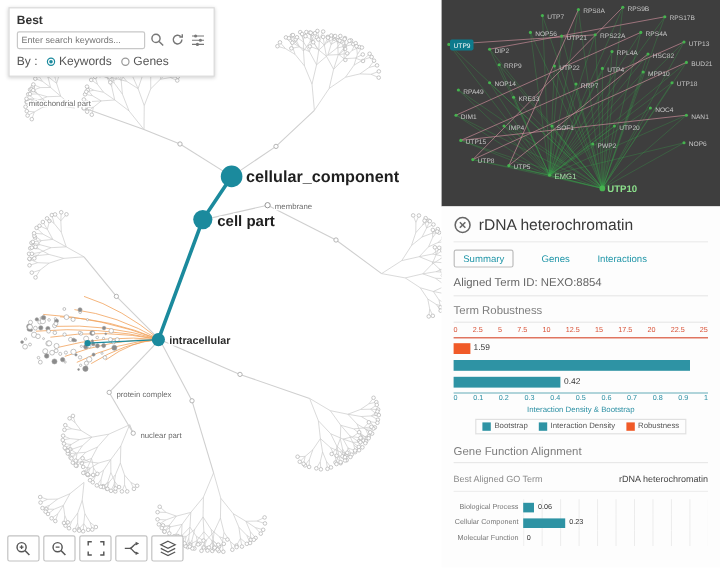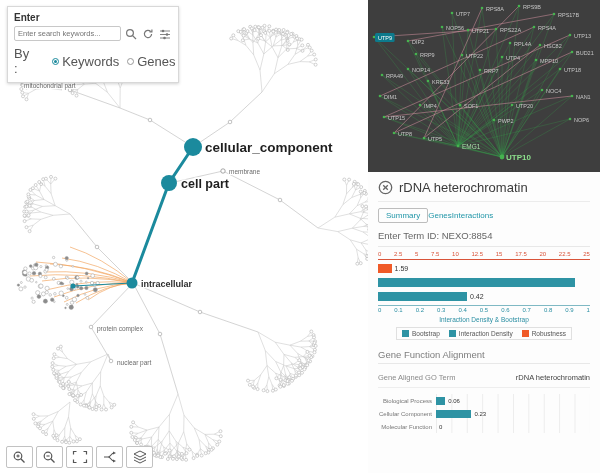--- a/index.html
+++ b/index.html
@@ -10,25 +10,25 @@
   #tree-panel{position:absolute;left:0;top:0;width:368px;height:473px;background:#fff}
   #tree-svg{position:absolute;left:0;top:0}
   .t-sm{font-size:6.5px;fill:#6a6a6a;paint-order:stroke;stroke:#fff;stroke-width:2px}
   .t-md{font-size:9px;font-weight:600;fill:#2e2e2e;paint-order:stroke;stroke:#fff;stroke-width:2.5px}
   .t-lg{font-size:12.5px;font-weight:600;fill:#1f1f1f;paint-order:stroke;stroke:#fff;stroke-width:3px}
   .t-xl{font-size:13.5px;font-weight:600;fill:#1f1f1f;paint-order:stroke;stroke:#fff;stroke-width:3px}
 
   #search-card{position:absolute;left:7px;top:6px;width:172px;background:#fff;border:1px solid #d8d8d8;
     box-shadow:0 1px 3px rgba(0,0,0,.18);padding:5px 6px 6px;z-index:5}
   .sc-title{font-size:10px;font-weight:bold;color:#333;margin-bottom:3px}
-  .sc-row{display:flex;align-items:center;gap:3px}
+  .sc-row{display:flex;align-items:flex-start;gap:3px}
   #search-input{flex:1;min-width:0;height:15px;font-size:7.5px;border:1px solid #c8c8c8;border-radius:2px;
     padding:0 3px;color:#333;font-family:"Liberation Sans",sans-serif}
   .ic-btn{width:14px;height:14px;display:flex;align-items:center;justify-content:center;cursor:pointer;flex:0 0 auto}
-  .sc-radios{display:flex;gap:23px;margin-top:5px;font-size:13px;color:#555}
+  .sc-radios{display:flex;gap:8px;margin-top:5px;font-size:10px;color:#555}
   .radio-wrap{display:inline-flex;align-items:center;cursor:pointer}
   .radio{width:7px;height:7px;border:1px solid #999;border-radius:50%;display:inline-block;position:relative;margin-right:3px}
   .radio.sel{border-color:#1b8a9d}
   .radio.sel::after{content:"";position:absolute;left:1px;top:1px;width:3px;height:3px;background:#1b8a9d;border-radius:50%}
 
   #toolbar{position:absolute;left:6px;bottom:5px;display:flex;gap:3px;z-index:5}
   .tb-btn{width:27px;height:22px;background:#fff;border:1px solid #c2c2c2;border-radius:2px;
     display:flex;align-items:center;justify-content:center;cursor:pointer}
 
   
@@ -37,21 +37,21 @@
   .n-selected{font-size:5.5px;fill:#ffffff}
   .n-bright{font-size:6.5px;fill:#a9dfa9}
   .n-hub-label{font-size:8px;font-weight:bold;fill:#8ce08c}
 
   
   #details{position:absolute;left:368px;top:172px;width:232px;height:315px;background:#fdfdfd;
     padding:6px 10px 0;overflow:hidden}
   .dp-header{display:flex;align-items:center;gap:6px;padding:2px 0 6px;border-bottom:1px solid #ececec}
   .close-ic{flex:0 0 auto;cursor:pointer;display:flex}
   .dp-title{font-size:13px;color:#3a3a3a}
-  .tabs{display:flex;align-items:center;gap:0;margin:6px 0 7px}
+  .tabs{display:flex;align-items:center;gap:23px;margin:6px 0 7px}
   .tab{font-size:8px;color:#2196a8;cursor:pointer}
   .tab.active{border:1px solid #bdbdbd;padding:2px 7px;border-radius:2px}
   .uniq{font-size:9.5px;color:#666;padding-bottom:5px;border-bottom:1px solid #e8e8e8;margin-bottom:4px}
   .sec-h{font-size:9.5px;color:#7d7d7d;padding:3px 0;border-bottom:1px solid #e8e8e8;margin-bottom:4px}
   .axis-row{display:flex;justify-content:space-between;font-size:6px;line-height:7px}
   .axis-top{color:#d9543a;border-bottom:1px solid #d9543a;padding-bottom:1px;margin:1px 0 3px}
   .axis-bottom{color:#2b8fa3;border-top:1px solid #7fb9c4;padding-top:1px;margin-top:3px}
   .bar-row{height:11px;display:flex;align-items:center;margin:3px 0}
   .bar{height:9px}
   .bar-label{font-size:7px;color:#333;margin-left:3px}
@@ -1273,21 +1273,21 @@
         <text x="24" y="88" class="t-sm">mitochondrial part</text>
         <text x="205" y="152" class="t-xl">cellular_component</text>
         <text x="181" y="188" class="t-lg">cell part</text>
         <text x="229" y="174" class="t-sm">membrane</text>
         <text x="141" y="287" class="t-md">intracellular</text>
         <text x="97" y="331" class="t-sm">protein complex</text>
         <text x="117" y="365" class="t-sm">nuclear part</text>
       </svg>
 
     <div id="search-card">
-      <div class="sc-title">Enter</div>
+      <div class="sc-title">Best</div>
       <div class="sc-row">
         <input id="search-input" placeholder="Enter search keywords..." style="">
         <span class="ic-btn">
           <svg width="12" height="12" viewBox="0 0 12 12">
               <circle cx="5" cy="5" r="3.4" fill="none" stroke="#777" stroke-width="1.2"></circle>
               <line x1="7.6" y1="7.6" x2="11" y2="11" stroke="#777" stroke-width="1.2"></line>
             </svg>
         </span>
         <span class="ic-btn">
           <svg width="12" height="12" viewBox="0 0 12 12">
@@ -1522,24 +1522,25 @@
       <span class="dp-title">rDNA heterochromatin</span>
     </div>
 
     <div class="tabs" id="tabs">
         <span class="tab active">Summary</span>
         <span class="tab">Genes</span>
         <span class="tab">Interactions</span>
       </div>
 
     <div class="uniq">
-      <span>Enter Term ID:</span>
+      <span>Aligned Term ID:</span>
       <span>NEXO:8854</span>
     </div>
 
+    <div class="sec-h">Term Robustness</div>
     <div id="rob-chart">
         <div class="axis-row axis-top">
           <span>0</span>
           <span>2.5</span>
           <span>5</span>
           <span>7.5</span>
           <span>10</span>
           <span>12.5</span>
           <span>15</span>
           <span>17.5</span>
@@ -1575,21 +1576,21 @@
         <div class="legend">
           <span class="leg-item"><span class="leg-sq" style="background: rgb(46, 147, 164);"></span>Bootstrap</span>
           <span class="leg-item"><span class="leg-sq" style="background: rgb(46, 147, 164);"></span>Interaction Density</span>
           <span class="leg-item"><span class="leg-sq" style="background: rgb(240, 90, 40);"></span>Robustness</span>
         </div>
       </div>
 
     <div class="sec-h">Gene Function Alignment</div>
     <div id="go-rows">
         <div class="go-row">
-          <span class="go-label">Gene Aligned GO Term</span>
+          <span class="go-label">Best Aligned GO Term</span>
           <span class="go-value">rDNA heterochromatin</span>
         </div>
       </div>
     <div id="go-chart">
         <div class="gc-row">
           <div class="gc-label">Biological Process</div>
           <div class="gc-bararea">
             <div class="gc-bar" style="width: 6%;"></div>
             <span class="gc-val">0.06</span>
           </div>

